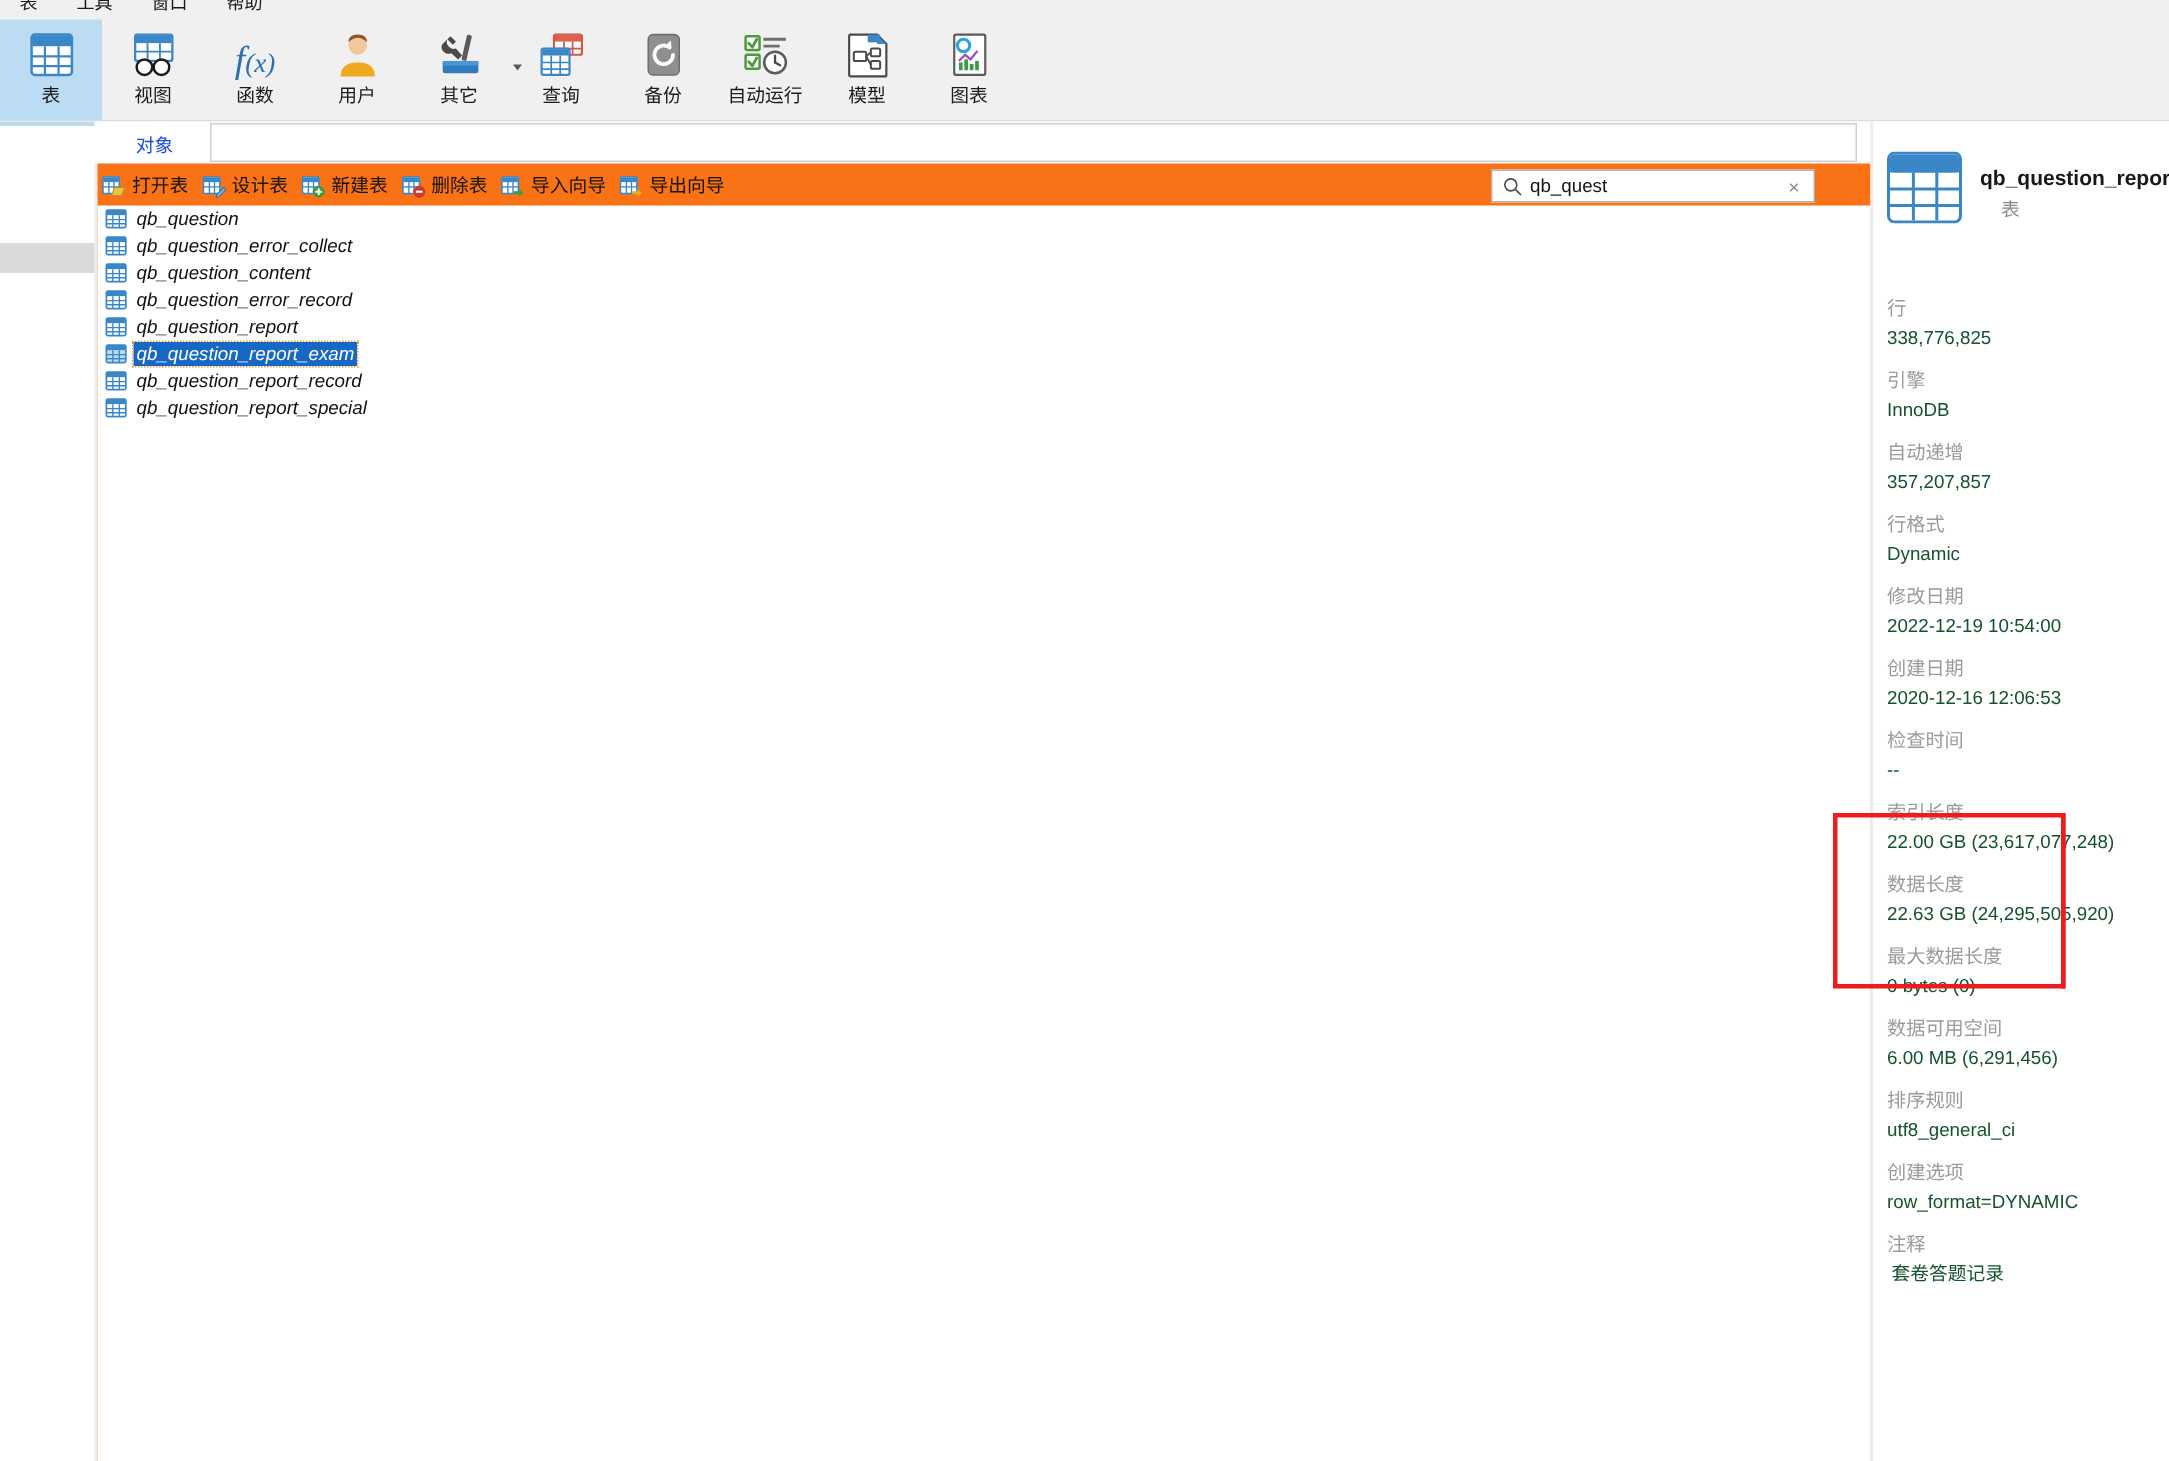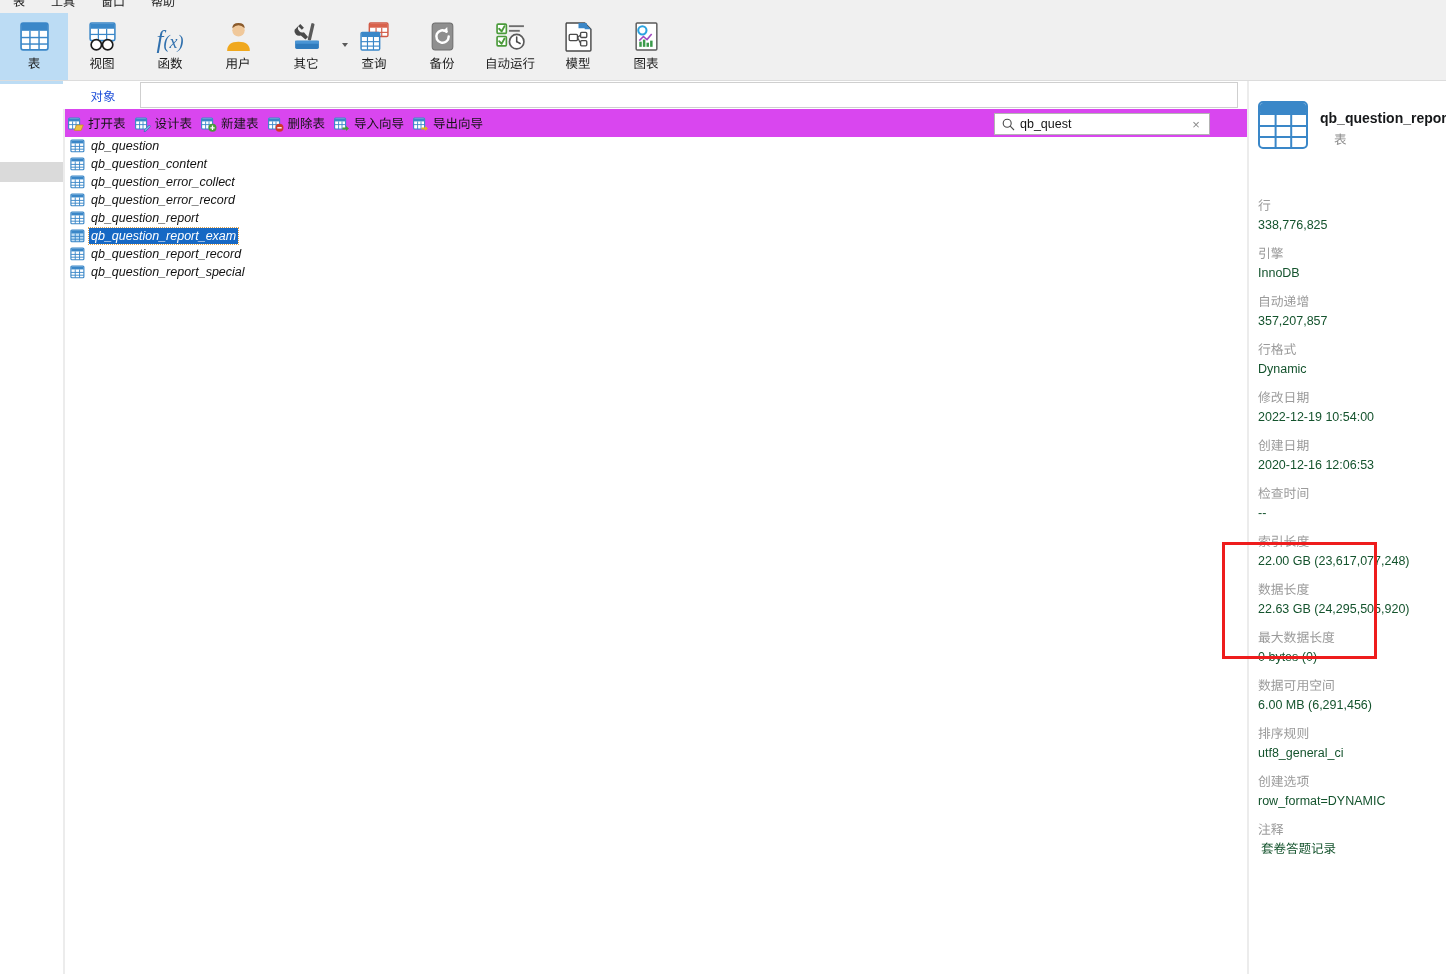--- a/index.html
+++ b/index.html
@@ -154,21 +154,21 @@
     left: 63px; top: 109px;
     width: 2px; height: 865px;
     background: #ececec;
   }
 
   
   .mainpane {
     position: absolute;
     left: 65px; top: 109px;
     width: 1182px; height: 865px;
-    background: #d946ef;
+    background: #f97316;
   }
 
   
   .actionbar {
     position: absolute;
     left: 0; top: 3px;
     height: 24px;
     display: flex;
     align-items: center;
   }
@@ -594,34 +594,34 @@
           <span class="tl-ico">
             <svg width="15" height="14" viewBox="0 0 14 13.6">
               <rect x="0.6" y="1" width="12.6" height="11.4" rx="1" fill="#fff" stroke="#3a87c8" stroke-width="1.1"></rect>
               <rect x="1" y="1.4" width="11.8" height="2.9" fill="#3a87c8"></rect>
               <line x1="4.8" y1="4.3" x2="4.8" y2="12.4" stroke="#3a87c8" stroke-width="0.9"></line>
               <line x1="9" y1="4.3" x2="9" y2="12.4" stroke="#3a87c8" stroke-width="0.9"></line>
               <line x1="0.6" y1="7.2" x2="13.2" y2="7.2" stroke="#3a87c8" stroke-width="0.9"></line>
               <line x1="0.6" y1="9.9" x2="13.2" y2="9.9" stroke="#3a87c8" stroke-width="0.9"></line>
             </svg>
           </span>
-          <span class="tl-name">qb_question_content</span>
+          <span class="tl-name">qb_question_error_collect</span>
         </div>
         <div class="tl-row">
           <span class="tl-ico">
             <svg width="15" height="14" viewBox="0 0 14 13.6">
               <rect x="0.6" y="1" width="12.6" height="11.4" rx="1" fill="#fff" stroke="#3a87c8" stroke-width="1.1"></rect>
               <rect x="1" y="1.4" width="11.8" height="2.9" fill="#3a87c8"></rect>
               <line x1="4.8" y1="4.3" x2="4.8" y2="12.4" stroke="#3a87c8" stroke-width="0.9"></line>
               <line x1="9" y1="4.3" x2="9" y2="12.4" stroke="#3a87c8" stroke-width="0.9"></line>
               <line x1="0.6" y1="7.2" x2="13.2" y2="7.2" stroke="#3a87c8" stroke-width="0.9"></line>
               <line x1="0.6" y1="9.9" x2="13.2" y2="9.9" stroke="#3a87c8" stroke-width="0.9"></line>
             </svg>
           </span>
-          <span class="tl-name">qb_question_error_collect</span>
+          <span class="tl-name">qb_question_content</span>
         </div>
         <div class="tl-row">
           <span class="tl-ico">
             <svg width="15" height="14" viewBox="0 0 14 13.6">
               <rect x="0.6" y="1" width="12.6" height="11.4" rx="1" fill="#fff" stroke="#3a87c8" stroke-width="1.1"></rect>
               <rect x="1" y="1.4" width="11.8" height="2.9" fill="#3a87c8"></rect>
               <line x1="4.8" y1="4.3" x2="4.8" y2="12.4" stroke="#3a87c8" stroke-width="0.9"></line>
               <line x1="9" y1="4.3" x2="9" y2="12.4" stroke="#3a87c8" stroke-width="0.9"></line>
               <line x1="0.6" y1="7.2" x2="13.2" y2="7.2" stroke="#3a87c8" stroke-width="0.9"></line>
               <line x1="0.6" y1="9.9" x2="13.2" y2="9.9" stroke="#3a87c8" stroke-width="0.9"></line>

